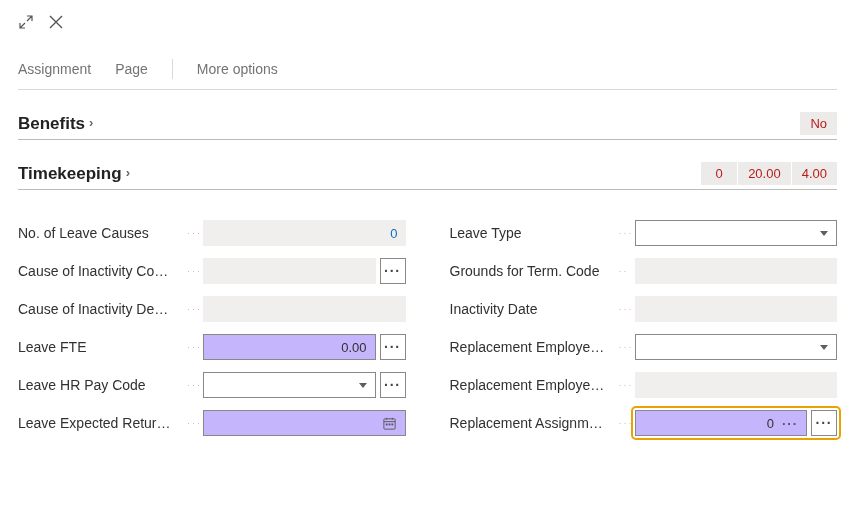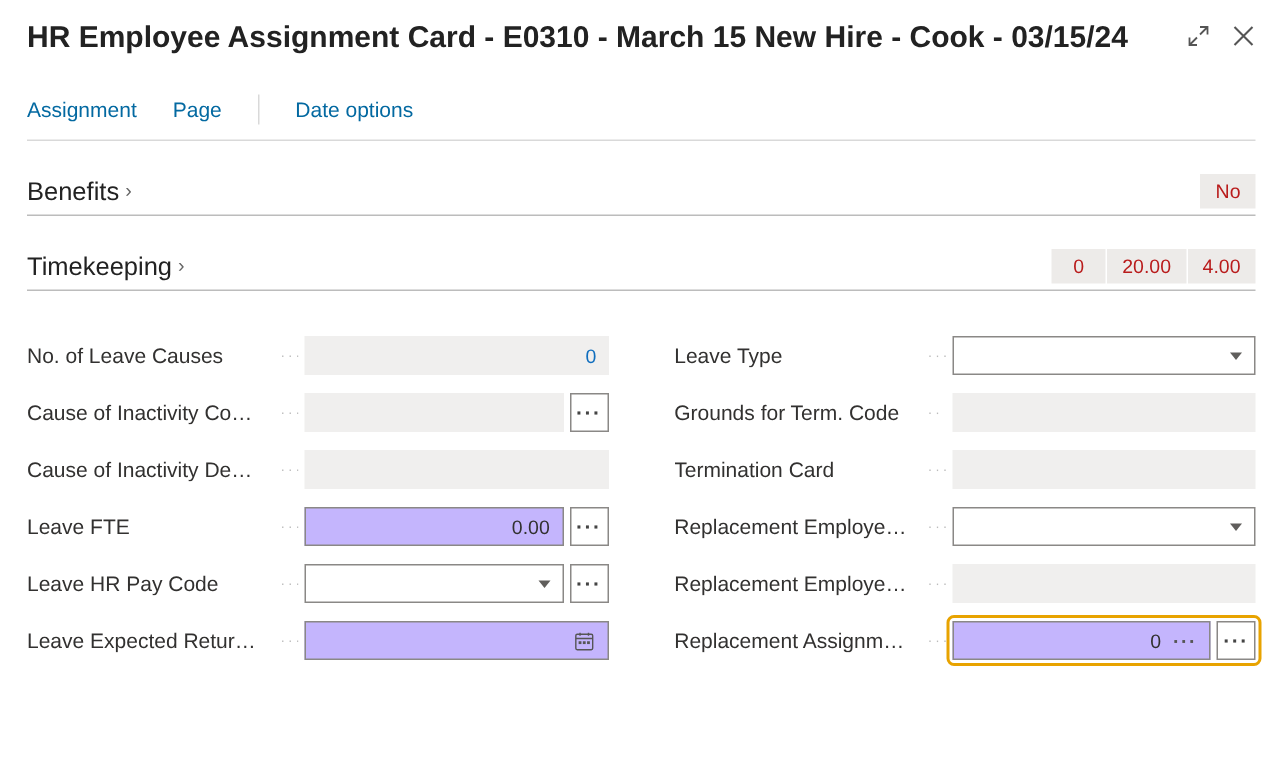--- a/index.html
+++ b/index.html
@@ -29,38 +29,38 @@
     align-items: center;
   }
   .header-icons span { cursor: pointer; color: #444; }
   .cmdbar {
     display: flex;
     align-items: center;
     gap: 24px;
     border-bottom: 1px solid #d9d9d9;
     padding: 8px 0 10px 0;
     font-size: 14px;
-    color: #0369a1;
+    color: #737373;
   }
   .cmdbar .item { cursor: pointer; }
   .cmdbar .sep {
     width: 1px; height: 20px; background: #d9d9d9;
   }
   .section {
     margin-top: 22px;
   }
   .section-header {
     display: flex;
     align-items: center;
     justify-content: space-between;
     border-bottom: 1px solid #bcbcbc;
     padding-bottom: 4px;
   }
   .section-title {
-    font-weight: 400;
+    font-weight: 700;
     font-size: 17px;
     color: #222;
     display: flex;
     gap: 4px;
     cursor: pointer;
   }
   .chev {
     font-size: 13px;
     color: #666;
     display:inline-block;
@@ -161,40 +161,39 @@
     outline: 2px solid #e8a300;
     outline-offset: 2px;
     border-radius: 1px;
   }
   .tripledot { letter-spacing: 1px; font-weight:600; }
 </style>
 </head>
 <body>
 
 <div class="header-row">
-  <div class="page-title">HR Employee Assignment Card - E0310 - March 15  New Hire - Cook - 03/15/24</div>
   <div class="header-icons">
     <span>
       <svg width="16" height="16" viewBox="0 0 16 16">
           <path d="M2 9v5h5 M14 7V2H9 M2 14 L7 9 M14 2 L9 7" stroke="#555" stroke-width="1.2" fill="none"></path>
         </svg>
     </span>
     <span>
       <svg width="16" height="16" viewBox="0 0 16 16">
           <path d="M2 2 L14 14 M14 2 L2 14" stroke="#555" stroke-width="1.4"></path>
         </svg>
     </span>
   </div>
 </div>
 
 <div class="cmdbar">
   <span class="item">Assignment</span>
   <span class="item">Page</span>
   <span class="sep"></span>
-  <span class="item">Date options</span>
+  <span class="item">More options</span>
 </div>
 
 <div class="section">
   <div class="section-header">
     <div class="section-title">
       <span>Benefits</span>
       <span class="chev">›</span>
     </div>
     <div class="tags">
       <span class="tag">No</span>
@@ -314,21 +313,21 @@
 
       <div class="field-row">
         <div class="label">Grounds for Term. Code</div>
         <div class="dots-fill">··</div>
         <div class="control">
           <div class="readonly left"></div>
         </div>
       </div>
 
       <div class="field-row">
-        <div class="label">Termination Card</div>
+        <div class="label">Inactivity Date</div>
         <div class="dots-fill">········</div>
         <div class="control">
           <div class="readonly left"></div>
         </div>
       </div>
 
       <div class="field-row">
         <div class="label">Replacement Employe…</div>
         <div class="dots-fill">···</div>
         <div class="control">

